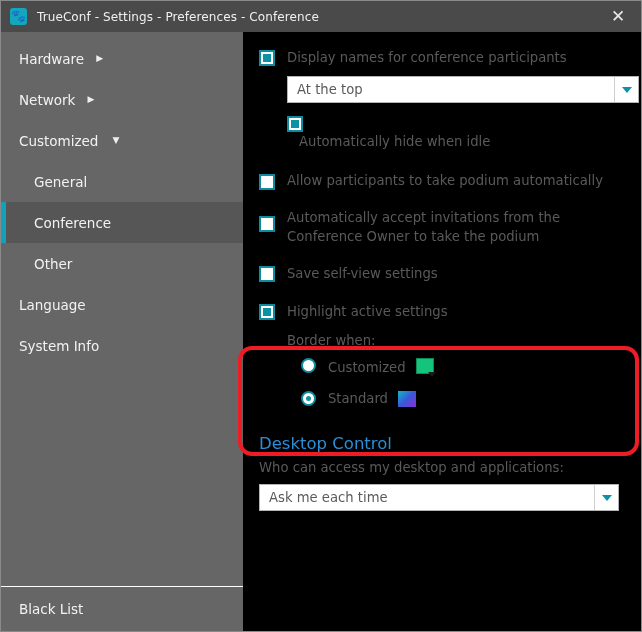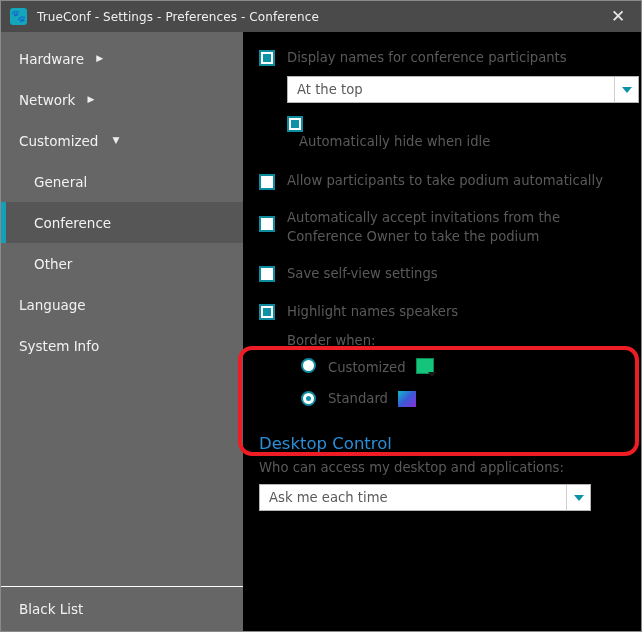--- a/index.html
+++ b/index.html
@@ -363,21 +363,21 @@
         <div class="cb-label" style="max-width:310px;">Automatically accept invitations from the Conference Owner to take the podium</div>
       </div>
 
       <div class="row" style="margin-top:18px;">
         <div class="cb"></div>
         <div class="cb-label">Save self-view settings</div>
       </div>
 
       <div class="row" style="margin-top:19px;">
         <div class="cb checked"></div>
-        <div class="cb-label">Highlight names speakers</div>
+        <div class="cb-label">Highlight active settings</div>
       </div>
 
       <div class="sub-label" style="margin:12px 0 0 28px;">Border when:</div>
 
       <div class="row" style="margin:10px 0 0 42px; align-items:flex-start;">
         <div class="rb" style="margin-top:0;"></div>
         <div class="cb-label">Customized</div>
         <span class="swatch swatch-green">
           <span class="inner"></span>
           <span class="mini-arrow"></span>
@@ -388,21 +388,21 @@
         <div class="rb checked" style="margin-top:0;"></div>
         <div class="cb-label">Standard</div>
         <span class="swatch swatch-std">
           <span class="inner"></span>
         </span>
       </div>
 
       <div style="margin-top:26px;">
         <div class="section-title">Desktop Control</div>
         <div class="sub-label" style="margin-top:7px;">Who can access my desktop and applications:</div>
-        <div class="combo" style="margin-top:9px; width:332px;">
+        <div class="combo" style="margin-top:9px; width:360px;">
           <div class="value">Ask me each time</div>
           <div class="arrow-box">
             <div class="arrow-glyph"></div>
           </div>
         </div>
       </div>
 
     </div>
 
     <div class="annotation" style="left:237px; top:314px; width:401px; height:110px;"></div>

